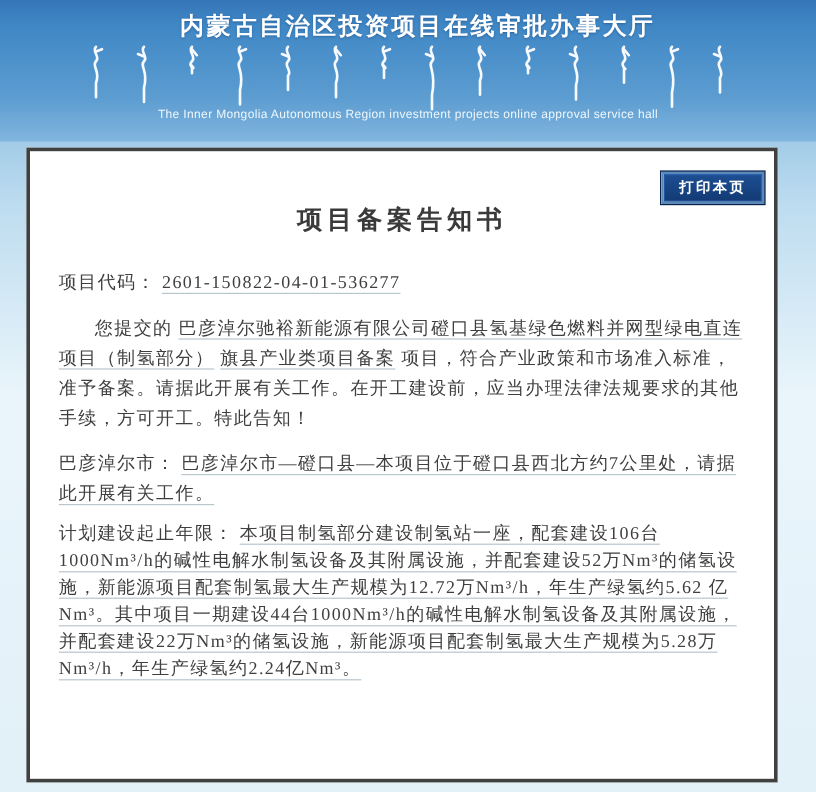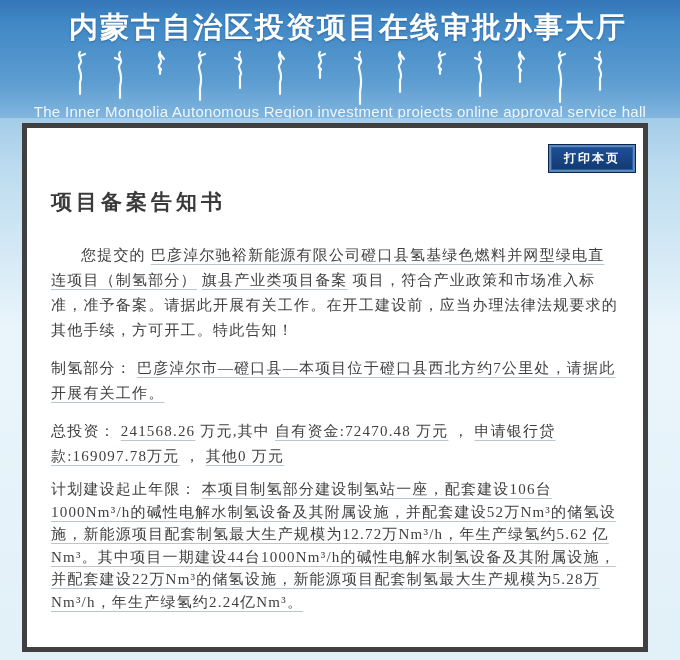--- a/index.html
+++ b/index.html
@@ -23,71 +23,72 @@
   
   .site-header{
     height:118px;
     background:linear-gradient(180deg,#3576b8 0%,var(--header-top) 18%,#5d9dd1 70%,var(--header-bottom) 100%);
     text-align:center;
     overflow:hidden;
   }
   .site-title{
     font-family:"Liberation Sans","DejaVu Sans",sans-serif;
     font-weight:bold;
-    font-size:29px;
+    font-size:20px;
     letter-spacing:2px;
     color:#ffffff;
     padding-top:8px;
     text-shadow:0 1px 2px rgba(20,60,110,.45);
     padding-left:16px;
   }
   .mongolian-row{
     height:52px;
     display:flex;
     justify-content:center;
     align-items:flex-start;
     gap:26px;
     margin-top:2px;
   }
   .mongolian-row svg{display:block;}
   .site-subtitle{
     font-family:"Liberation Sans","DejaVu Sans",sans-serif;
-    font-size:15px;
+    font-size:10px;
     color:#eef6fc;
     margin-top:1px;
     letter-spacing:.3px;
   }
   
   .panel{
     position:absolute;
     left:22px;
     right:32px;
     top:123px;
     height:529px;
     background:var(--panel-bg);
-    border:5px solid #404040;
-    padding:18px 24px;
+    border:3px solid #404040;
+    padding:1px 24px;
     overflow:hidden;
   }
   .print-btn{
     position:absolute;
     top:17px;
     right:8px;
     font-family:"Liberation Sans","DejaVu Sans",sans-serif;
     font-size:12px;
     font-weight:bold;
     letter-spacing:2px;
     color:#ffffff;
     background:linear-gradient(180deg,#1d4f93,var(--button-bg));
     border:2px solid var(--button-border);
     box-shadow:inset 0 0 0 1px #2a5ea8,0 0 0 1px #0a2450;
     padding:3px 13px;
     cursor:pointer;
   }
   .doc-title{
+    text-align:center;
     font-size:21px;
     font-weight:bold;
     letter-spacing:4px;
     color:#3a3a3a;
     margin-top:42px;
   }
   .doc-body{
     margin-top:27px;
     font-size:15px;
     line-height:24px;
@@ -95,21 +96,21 @@
   }
   .row{margin:0;}
   .u{
     text-decoration:underline;
     text-decoration-color:var(--underline);
     text-decoration-thickness:1px;
     text-underline-offset:4px;
   }
   .para{
     text-indent:2em;
-    margin-top:3px;
+    margin-top:14px;
     line-height:25px;
   }
   .block{margin-top:13px;line-height:25px;}
   .scale-block{line-height:22.5px;margin-top:9px;}
 </style>
 </head>
 <body>
 
 <header class="site-header">
   <div class="site-title">内蒙古自治区投资项目在线审批办事大厅</div>
@@ -161,35 +162,35 @@
 </header>
 
 <main class="panel">
 
   <button class="print-btn">打印本页</button>
 
   <h1 class="doc-title">项目备案告知书</h1>
 
   <div class="doc-body">
 
+    <div class="row">
+      <span>项目代码：</span>
+      <span class="u">2601-150822-04-01-536277</span>
+    </div>
 
 
     <p class="para">
       <span>您提交的 </span><span class="u">巴彦淖尔驰裕新能源有限公司磴口县氢基绿色燃料并网型绿电直连项目（制氢部分）</span><span> </span><span class="u">旗县产业类项目备案</span><span> 项目，符合产业政策和市场准入标准，准予备案。请据此开展有关工作。在开工建设前，应当办理法律法规要求的其他手续，方可开工。特此告知！</span>
     </p>
 
     <div class="block">
-      <span>制氢部分：</span>
+      <span>巴彦淖尔市：</span>
       <span class="u">巴彦淖尔市—磴口县—本项目位于磴口县西北方约7公里处，请据此开展有关工作。</span>
     </div>
 
-    <div class="block">
-      <span>总投资：</span>
-      <span class="u">241568.26</span><span> 万元,其中 </span><span class="u">自有资金:72470.48 万元</span><span> ， </span><span class="u">申请银行贷款:169097.78万元</span><span> ， </span><span class="u">其他0 万元</span>
-    </div>
 
 
     <div class="scale-block">
       <span>计划建设起止年限：</span>
       <span class="u">本项目制氢部分建设制氢站一座，配套建设106台1000Nm³/h的碱性电解水制氢设备及其附属设施，并配套建设52万Nm³的储氢设施，新能源项目配套制氢最大生产规模为12.72万Nm³/h，年生产绿氢约5.62 亿Nm³。其中项目一期建设44台1000Nm³/h的碱性电解水制氢设备及其附属设施，并配套建设22万Nm³的储氢设施，新能源项目配套制氢最大生产规模为5.28万Nm³/h，年生产绿氢约2.24亿Nm³。</span>
     </div>
 
   </div>
 </main>
 

